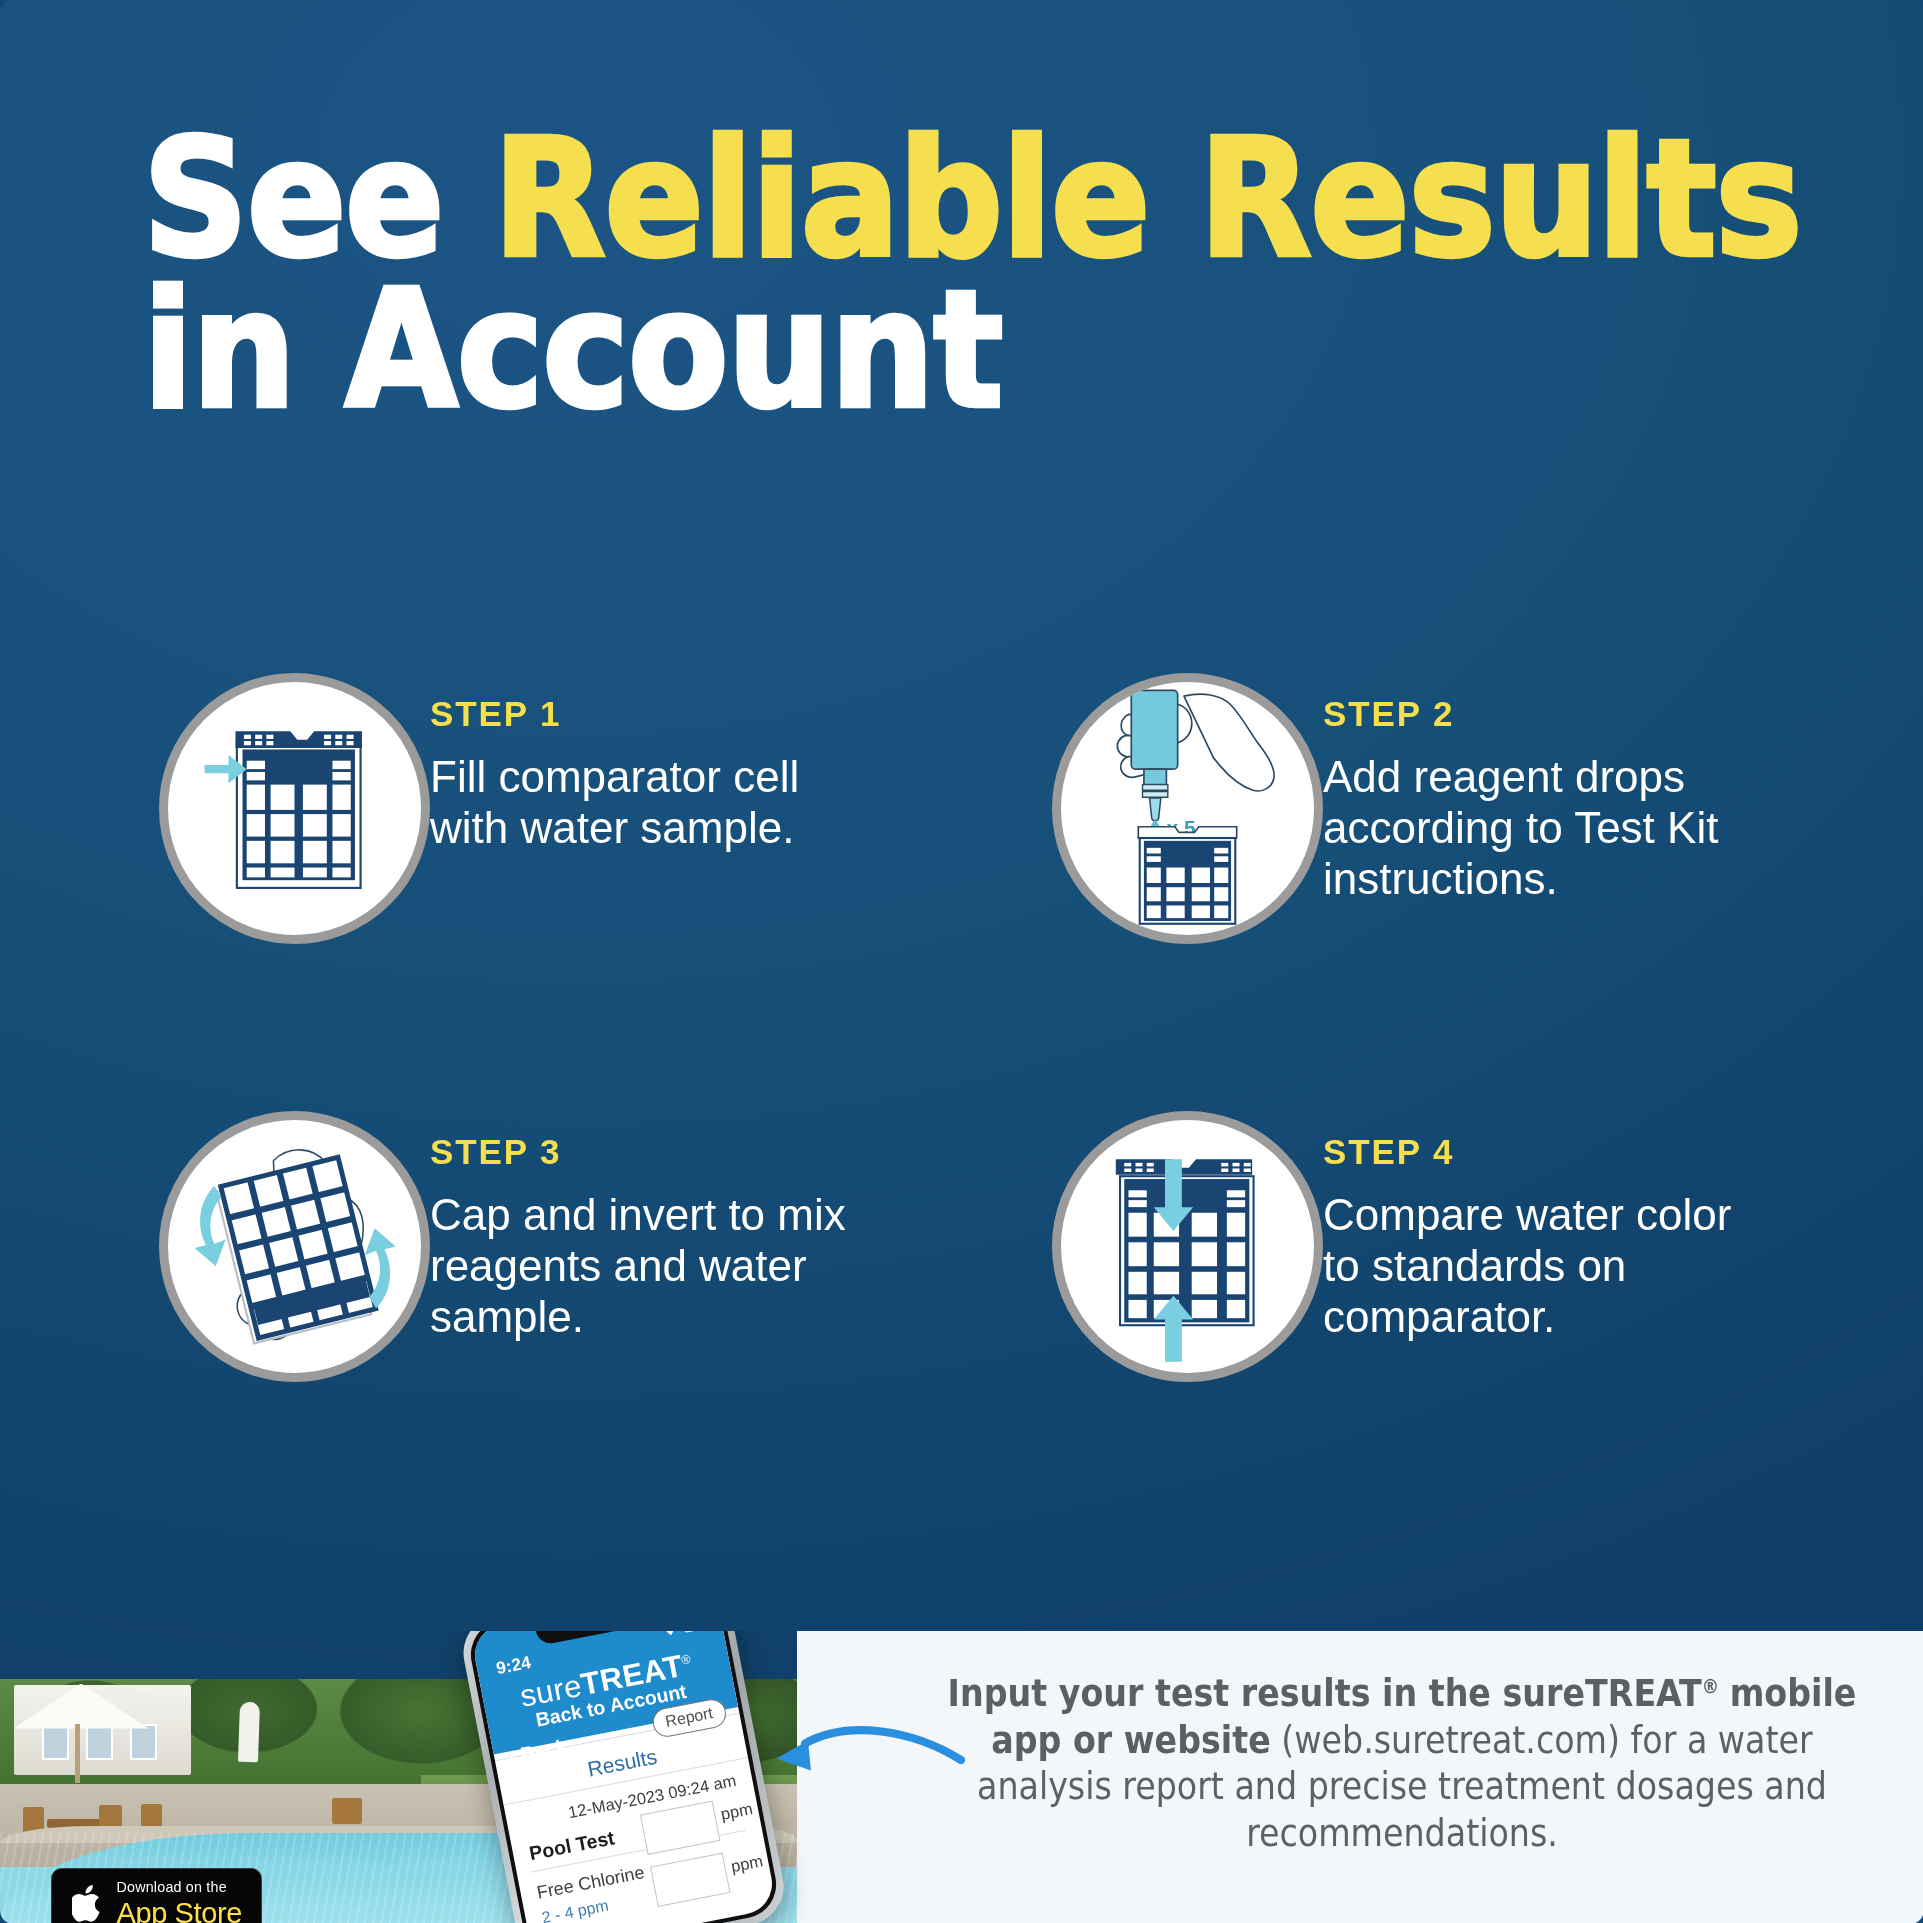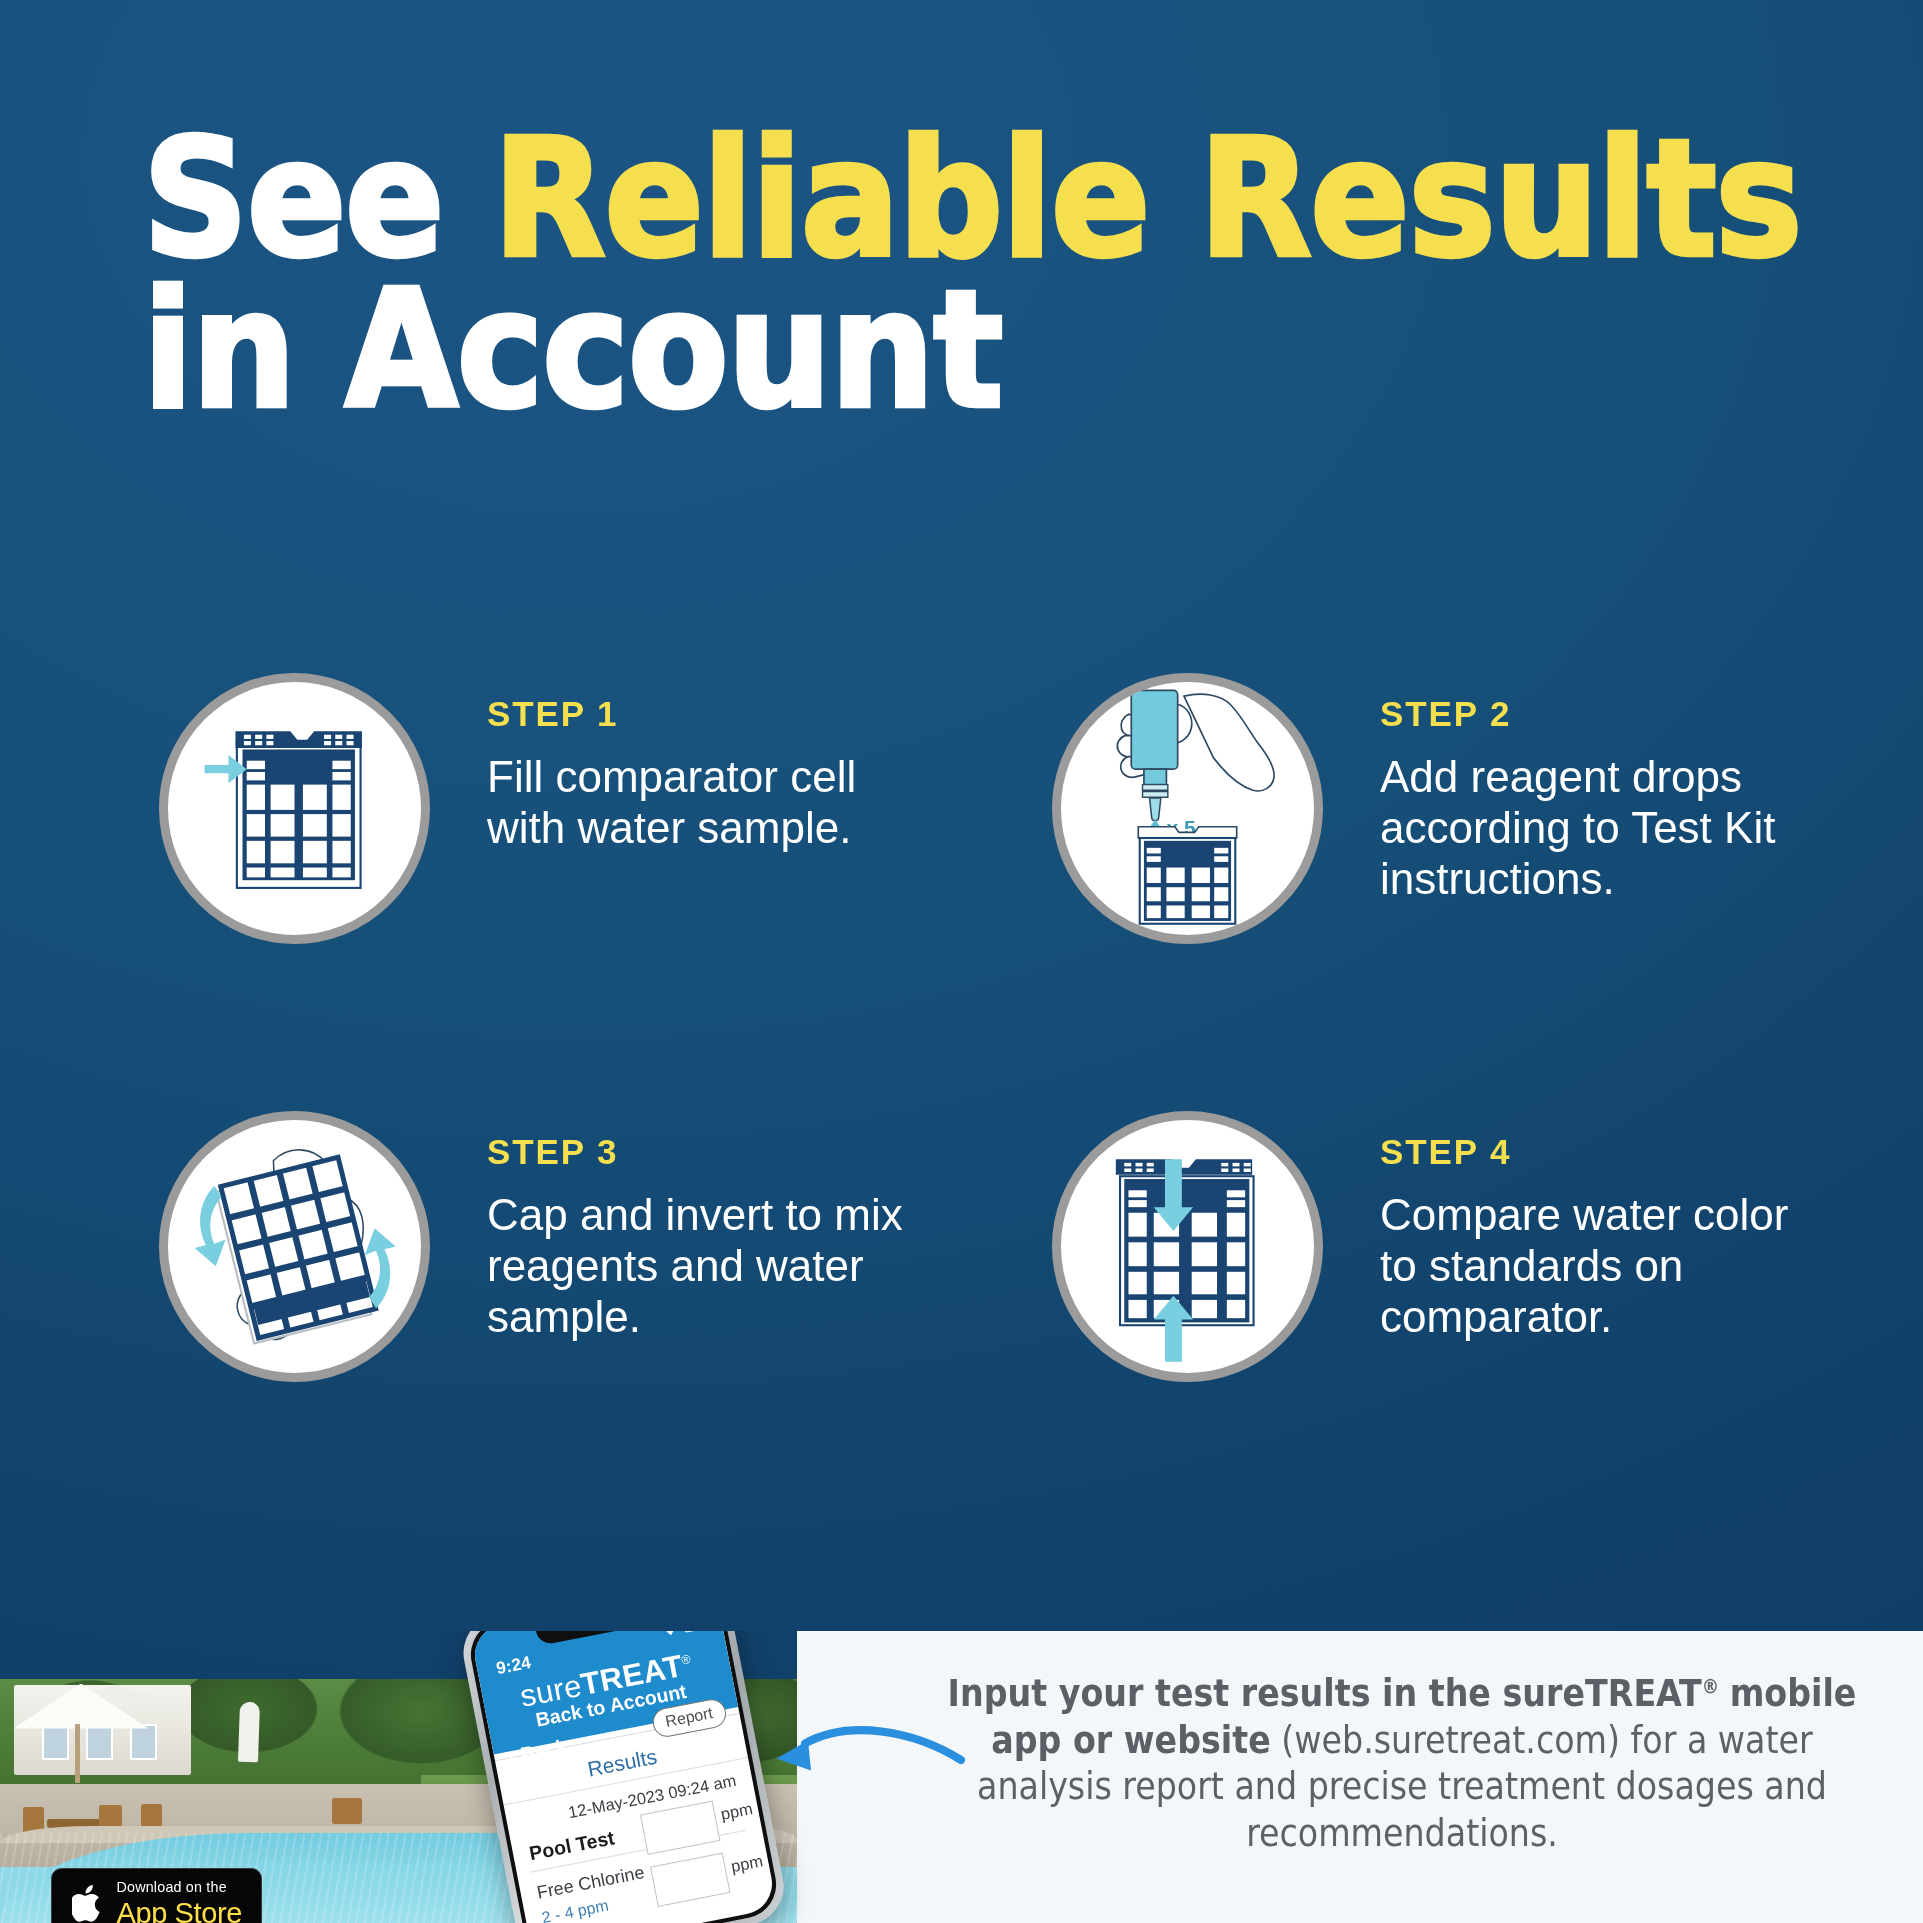--- a/index.html
+++ b/index.html
@@ -5,20 +5,21 @@
   html,body{margin:0;padding:0;}
   body{
     width:1924px;height:1924px;overflow:hidden;position:relative;
     font-family:"Liberation Sans", sans-serif;
     background:#124874;
   }
   #stage{
     position:absolute;inset:0;width:1924px;height:1924px;overflow:hidden;
     background:
       radial-gradient(ellipse 150% 110% at 30% 8%, #1C5585 0%, #165079 38%, #11426B 68%, #0C3A62 100%);
+    border-radius: 14px;
   }
 
   
   .headline{
     position:absolute;left:143px;top:124px;width:1653px;
     font-family:"Liberation Sans Narrow","DejaVu Sans Condensed","Liberation Sans",sans-serif;
     font-weight:bold;
     font-size:162px;
     line-height:0.93;
     letter-spacing:-0.8px;
@@ -37,21 +38,20 @@
   .step-circle{
     position:relative;
     width:271px;height:271px;flex:0 0 271px;
     border-radius:50%;
     background:#FFFFFF;
     border:9.8px solid #9B9B9B;
     box-sizing:border-box;
     overflow:hidden;
   }
   .step-text{
-    margin-left:57px;
     padding-top:21px;
   }
   .step-label{
     font-size:35px;font-weight:bold;color:#F5DF4E;letter-spacing:1.9px;
     margin:0 0 16.5px 0;
   }
   .step-body{
     font-size:44px;line-height:1.17;color:#FFFFFF;font-weight:400;
     max-width:421px;
   }

